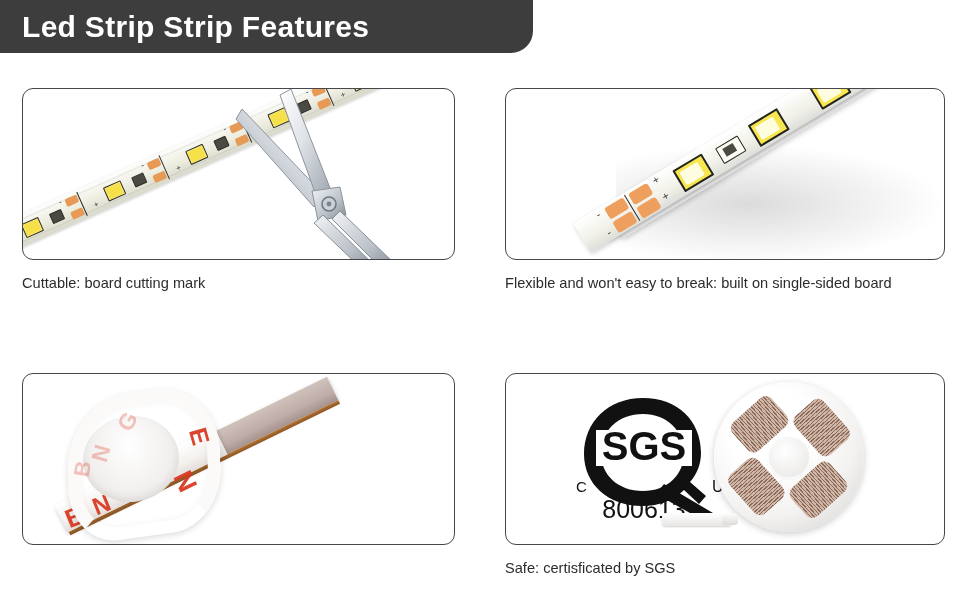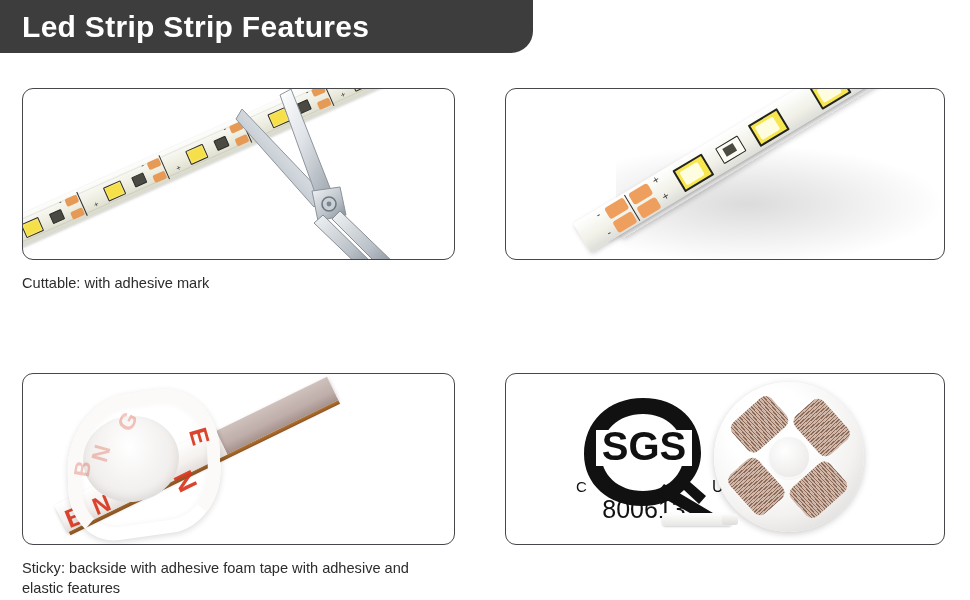--- a/index.html
+++ b/index.html
@@ -402,21 +402,21 @@
 
           <path d="M84 108 L112 104 L118 132 L90 138 Z" fill="url(#handleG)" stroke="#8b9299" stroke-width="1"></path>
           <circle cx="101" cy="121" r="7" fill="#c9d0d6" stroke="#6f777e" stroke-width="1.6"></circle>
           <circle cx="101" cy="121" r="2.4" fill="#7d858c"></circle>
 
           <path d="M95 132 L150 186 L138 190 L86 140 Z" fill="url(#handleG)" stroke="#878e95" stroke-width="1"></path>
           <path d="M112 128 L168 182 L158 190 L104 136 Z" fill="url(#handleG)" stroke="#878e95" stroke-width="1"></path>
         </svg>
 
       </div>
-      <div class="caption">Cuttable: with adhesive mark</div>
+      <div class="caption">Cuttable: board cutting mark</div>
     </div>
 
     <div class="feature-cell right">
       <div class="photo-card">
         <div class="p2-wrap">
           <div class="p2-shadow"></div>
 
           <div class="p2-whitesheet"></div>
 
           <div class="p2-copper">
@@ -443,20 +443,21 @@
             <div class="resistor-lg" style="left:160px; top:9px"></div>
             <div class="led-lg" style="left:200px; top:6px">
                 <div class="dome"></div>
               </div>
             <div class="led-lg" style="left:272px; top:6px">
                 <div class="dome"></div>
               </div>
           </div>
         </div>
       </div>
+      <div class="caption">Flexible and won't easy to break: built on single-sided board</div>
     </div>
 
   </div>
 
   <div class="row-gap"></div>
 
   <div class="feature-row">
 
     <div class="feature-cell left">
       <div class="photo-card">
@@ -472,21 +473,20 @@
         <div class="p3-loop"></div>
         <div class="p3-loop-inner"></div>
 
         <span class="redmark" style="left:168px; top:48px;  font-size:25px; transform:rotate(74deg)">E</span>
         <span class="redmark" style="left:152px; top:92px;  font-size:27px; transform:rotate(64deg)">N</span>
         <span class="redmark faint" style="left:96px; top:34px; font-size:23px; transform:rotate(-62deg)">G</span>
         <span class="redmark faint" style="left:70px; top:66px; font-size:23px; transform:rotate(-74deg)">N</span>
         <span class="redmark faint" style="left:52px; top:82px; font-size:22px; transform:rotate(-80deg)">B</span>
 
       </div>
-      <div class="caption">Sticky: backside with adhesive foam tape with adhesive and elastic features</div>
     </div>
 
     <div class="feature-cell right">
       <div class="photo-card">
 
         <svg class="sgs-logo" viewBox="0 0 185 130">
 
           <path d="M75 6
                    C 40 6 16 30 16 62
                    C 16 92 40 114 74 114
@@ -516,16 +516,17 @@
           <div class="reel-body"></div>
           <div class="reel-window" style="transform: translate(-50%,-50%) rotate(-42deg) translateY(-44px)"></div>
           <div class="reel-window" style="transform: translate(-50%,-50%) rotate(48deg) translateY(-44px)"></div>
           <div class="reel-window" style="transform: translate(-50%,-50%) rotate(138deg) translateY(-44px)"></div>
           <div class="reel-window" style="transform: translate(-50%,-50%) rotate(228deg) translateY(-44px)"></div>
           <div class="reel-hub"></div>
           <div class="reel-cable"></div>
         </div>
 
       </div>
+      <div class="caption">Safe: certisficated by SGS</div>
     </div>
 
   </div>
 </div>
 
 </body></html>

